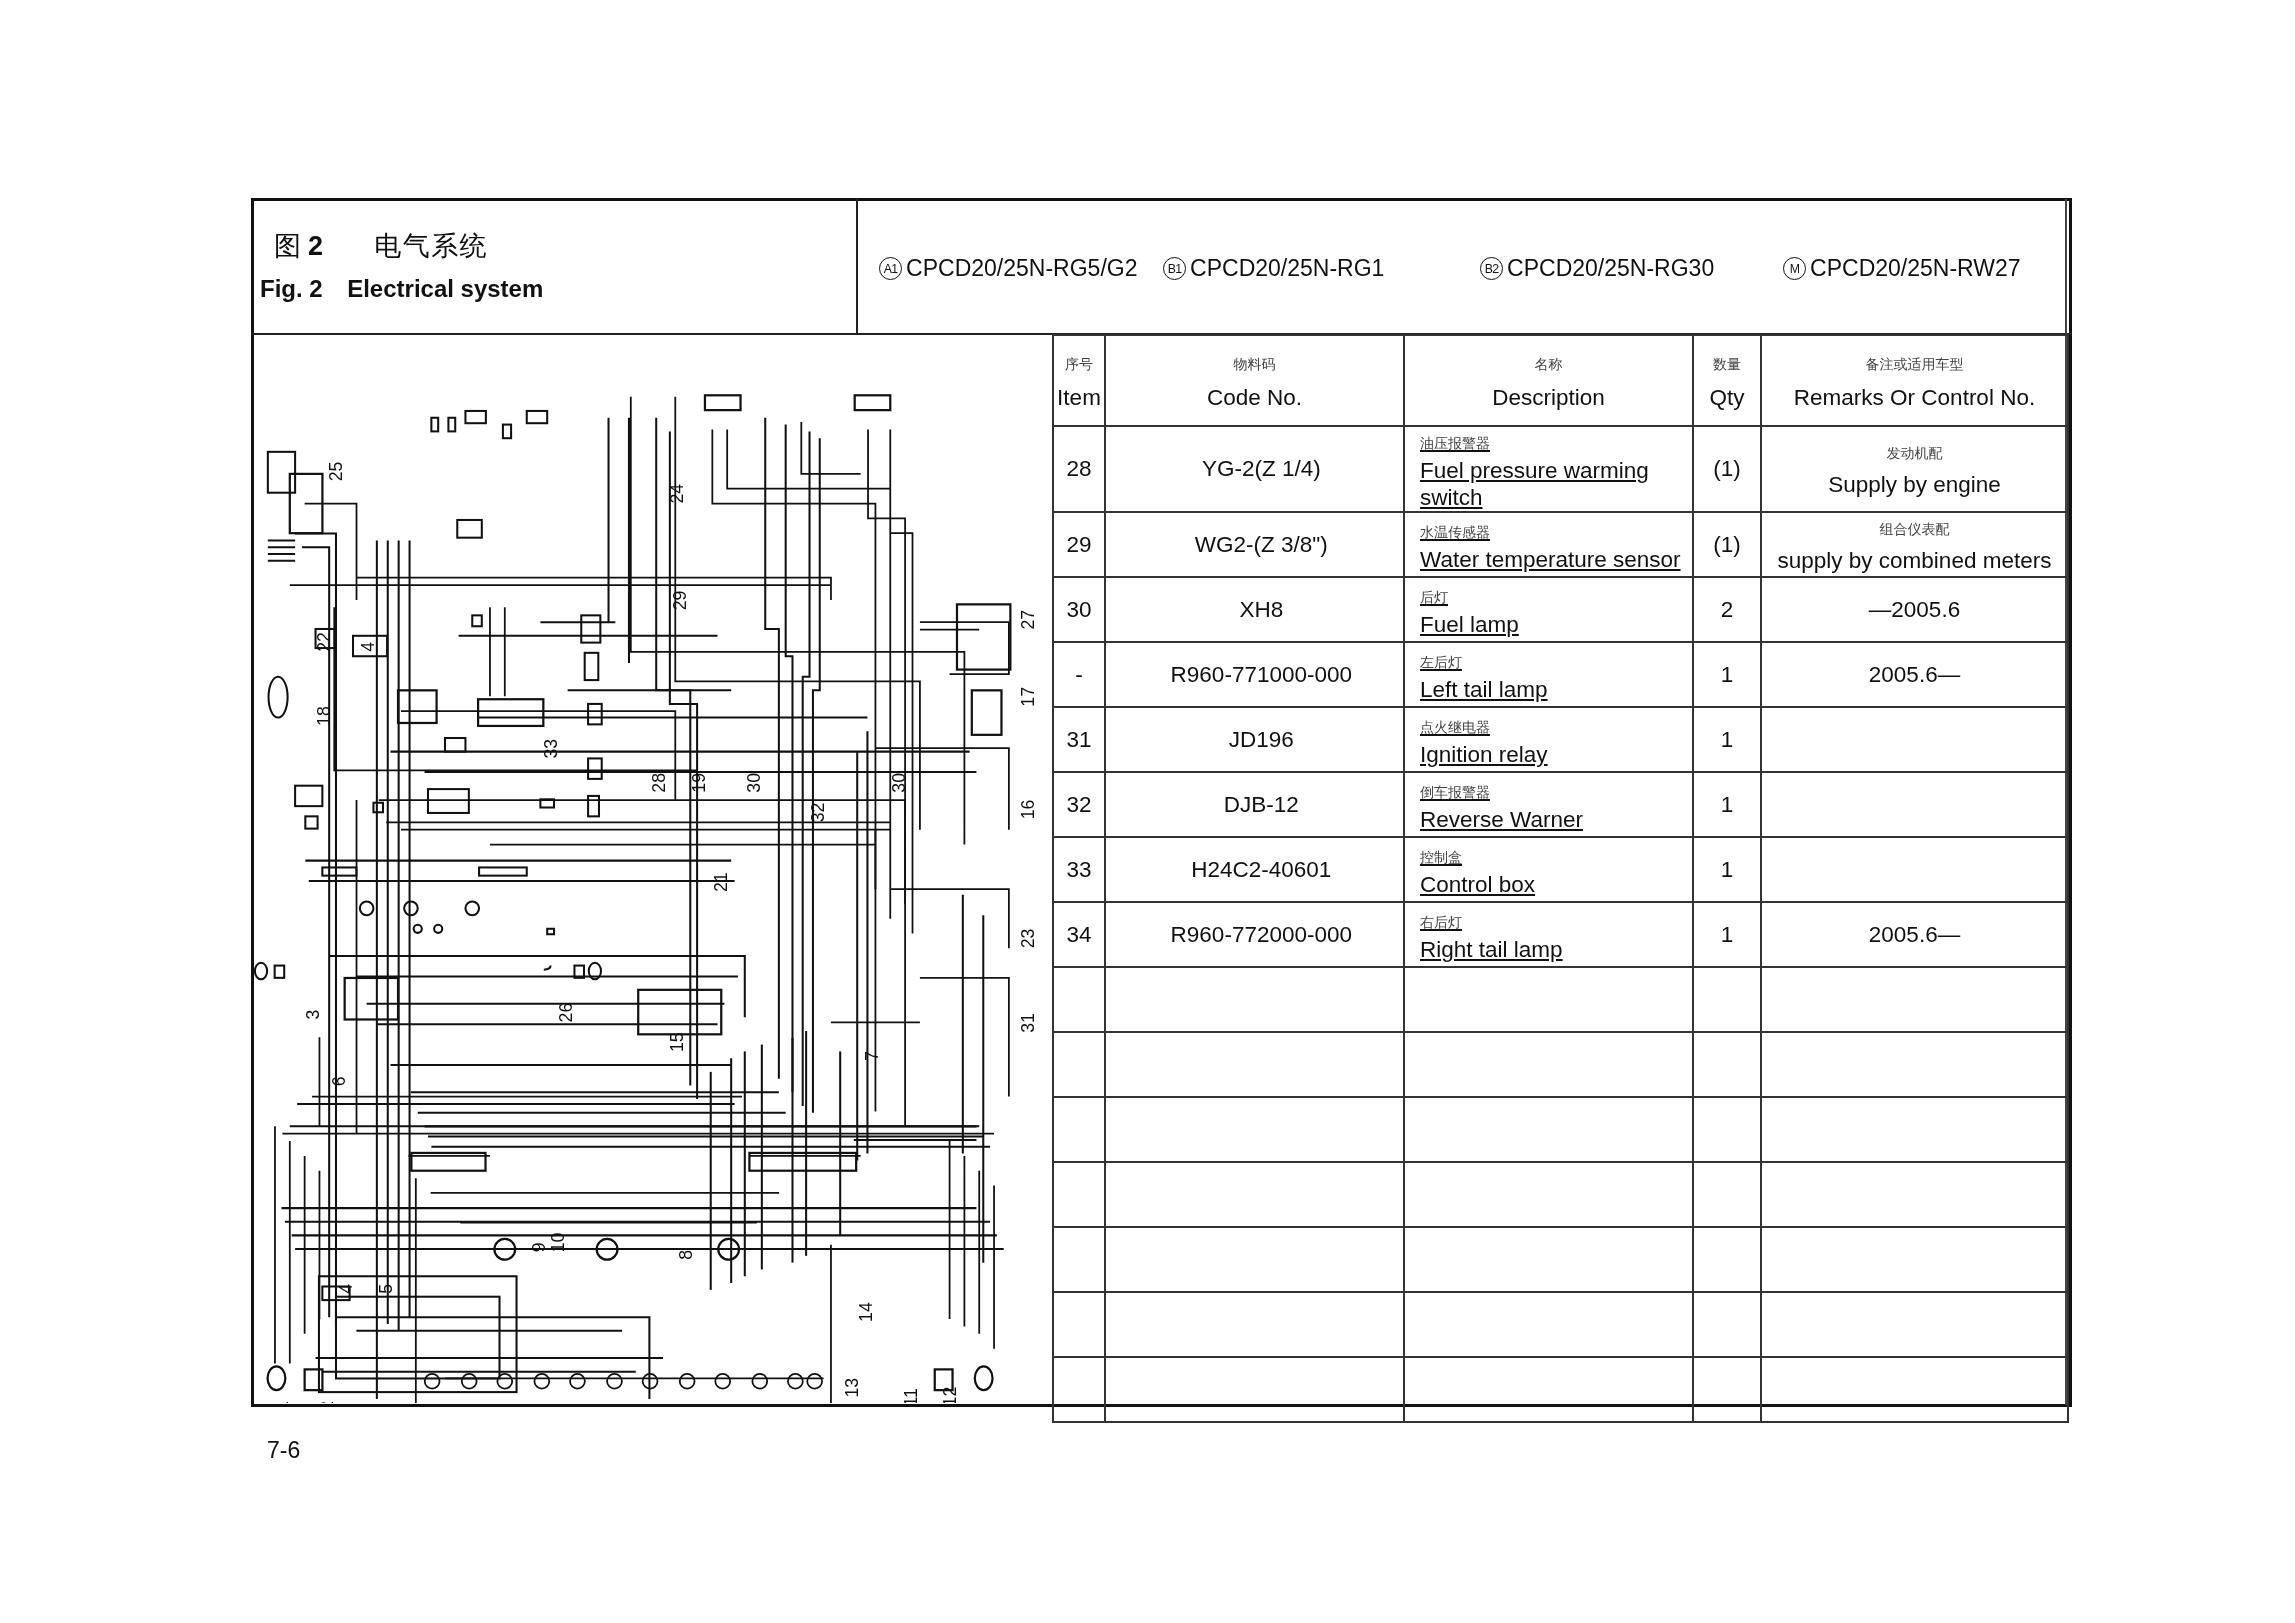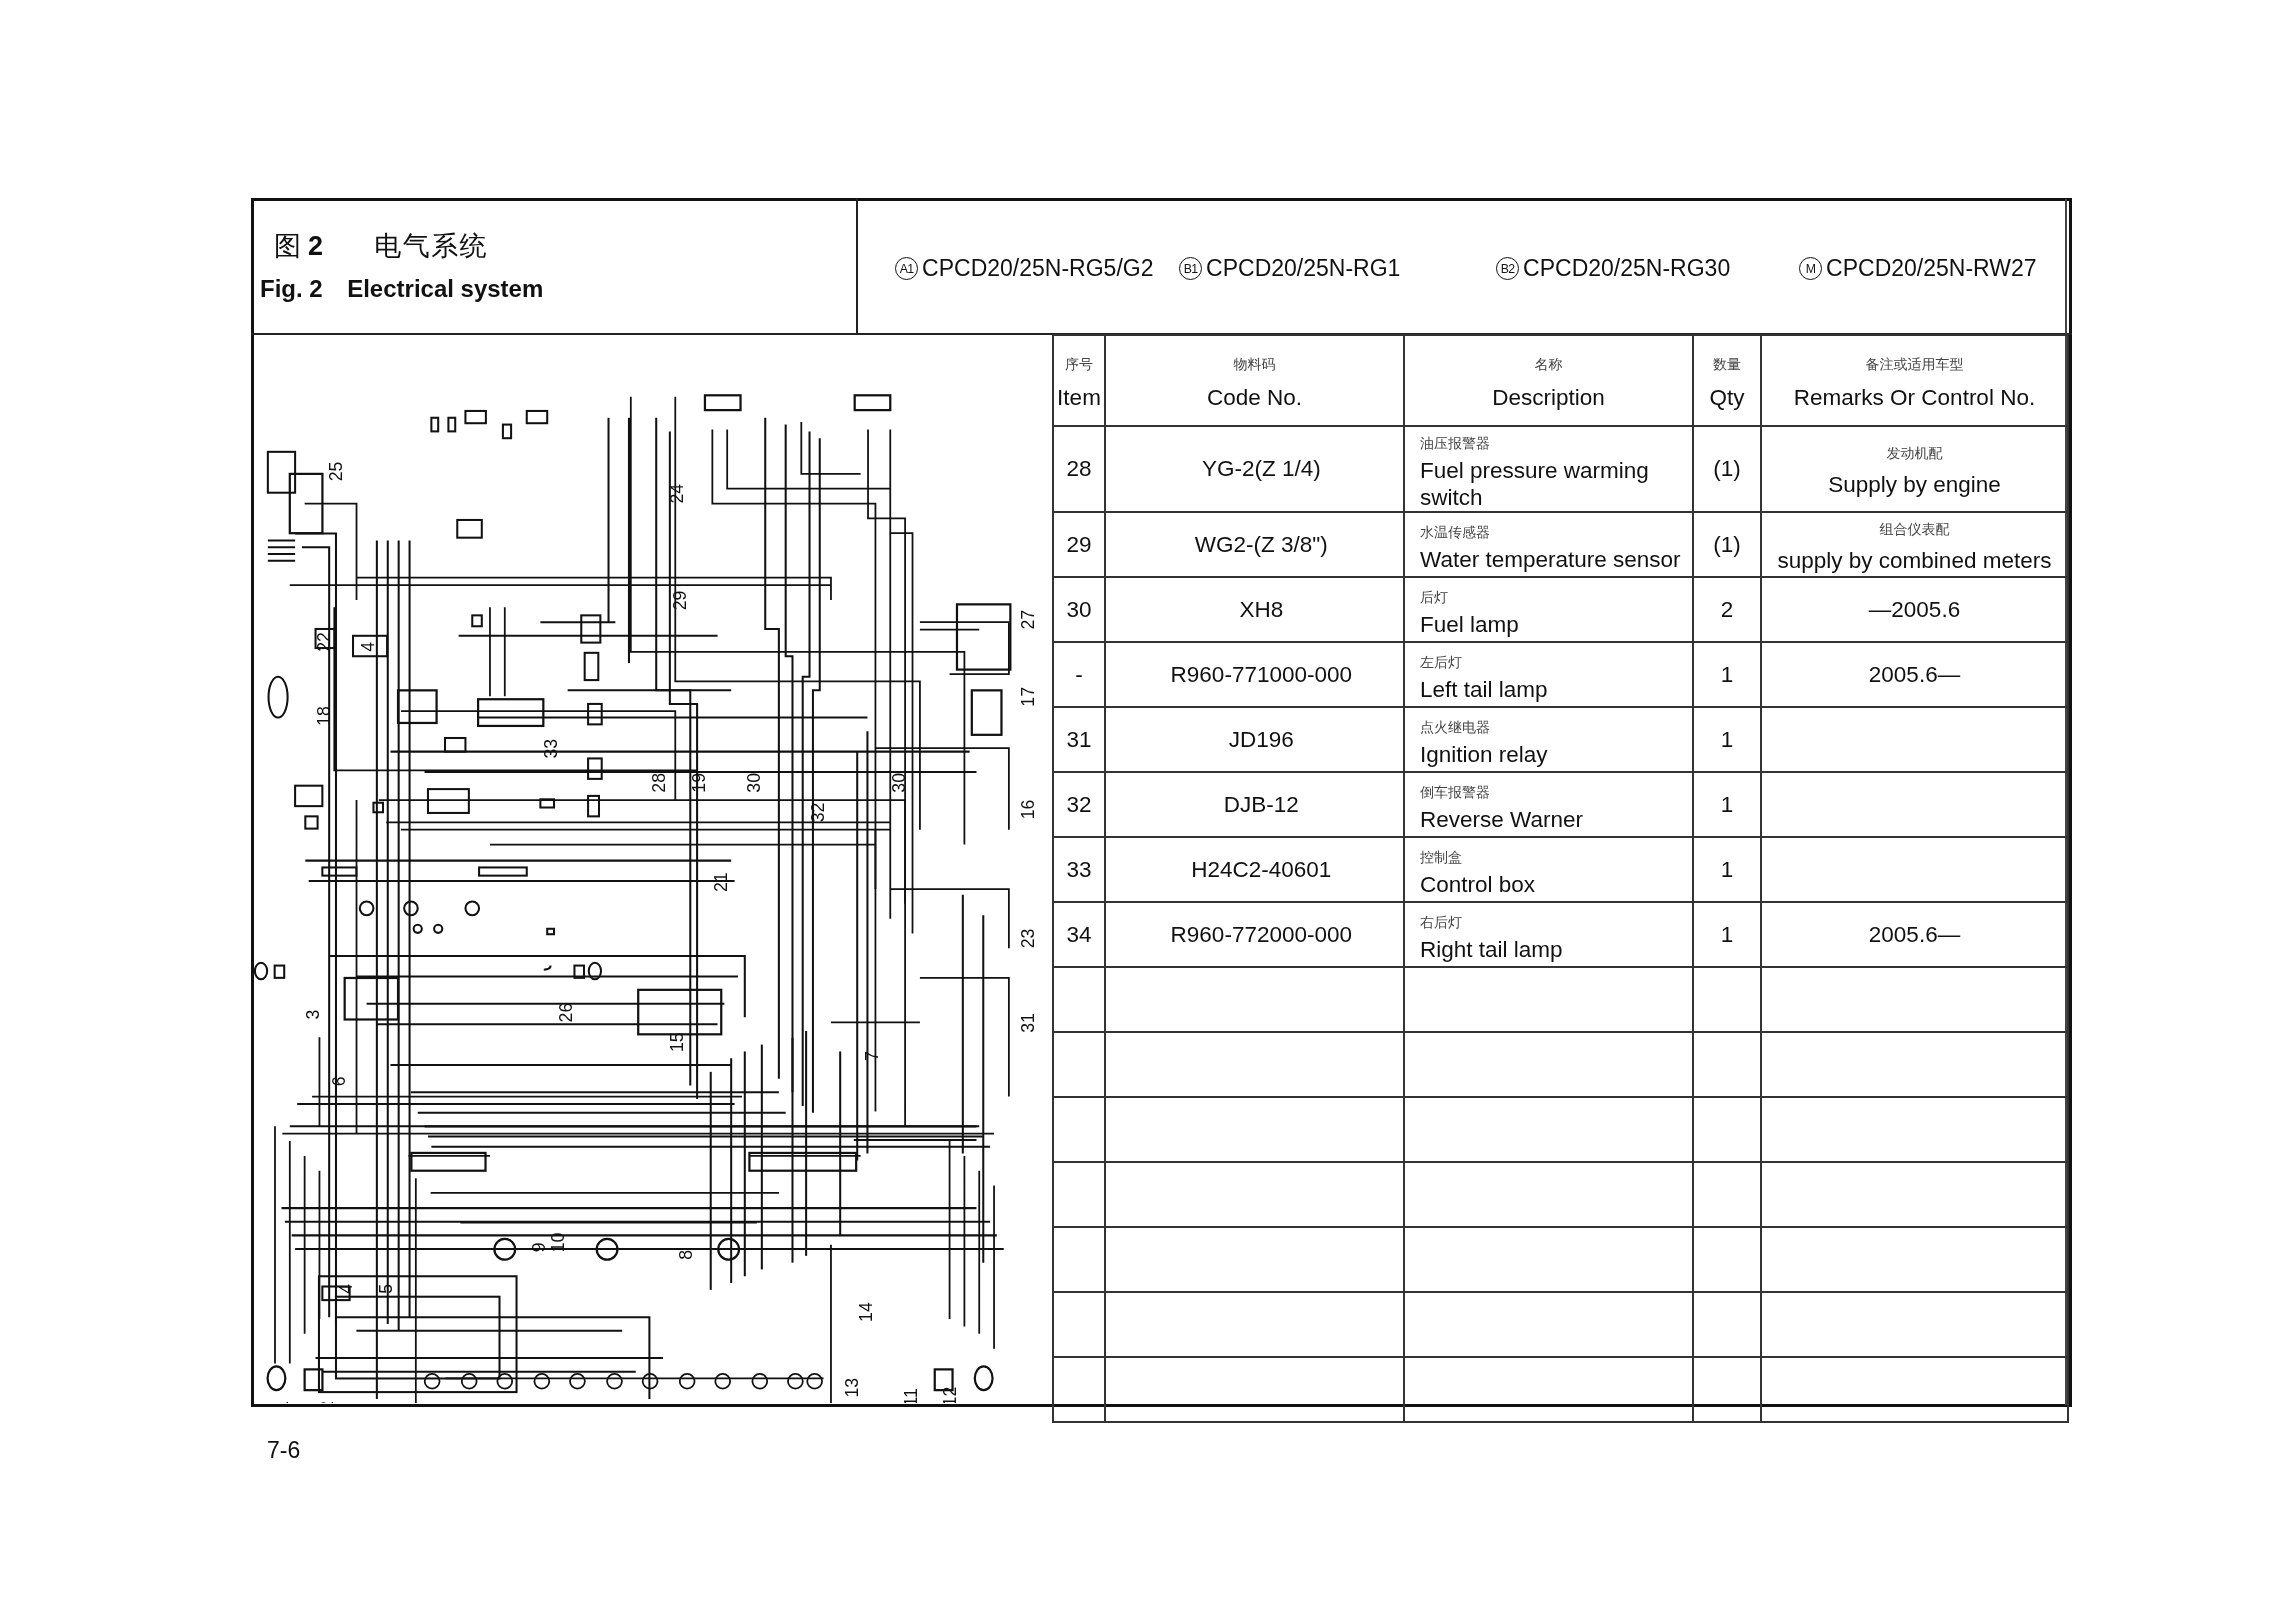--- a/index.html
+++ b/index.html
@@ -11,29 +11,29 @@
   .hdr-vdiv { position:absolute; left:856px; top:198px; width:2px; height:136px; background:#222; }
   .right-inner { position:absolute; left:2065px; top:199px; width:2px; height:1206px; background:#444; }
   .title-cn { position:absolute; left:274px; top:228px; font-size:27px; letter-spacing:1.4px; }
   .title-cn .num { font-weight:bold; margin-left:5.5px; }
   .title-cn .cn2 { margin-left:50px; font-family:Liberation Serif, serif; }
   .title-en { position:absolute; left:260px; top:275px; font-size:24px; font-weight:bold; white-space:nowrap; }
   .title-en .sp { margin-left:24.5px; }
   .models { position:absolute; top:255px; left:879px; font-size:23px; white-space:nowrap; }
   .model { position:absolute; top:0; display:flex; align-items:center; }
   .circ { display:inline-flex; width:23px; height:23px; border:1.4px solid #111; border-radius:50%;
-          align-items:center; justify-content:center; font-size:12.3px; margin-right:4.1px; box-sizing:border-box; letter-spacing:-0.7px;margin-left:16px;}
+          align-items:center; justify-content:center; font-size:12.3px; margin-right:4.1px; box-sizing:border-box; letter-spacing:-0.7px;}
   
   .tbl { position:absolute; left:1052px; top:334px; width:1014px; border-collapse:collapse; table-layout:fixed; }
   .tbl td, .tbl th { border:2px solid #333; padding:0; font-weight:normal; font-size:22.5px; vertical-align:middle; }
   .tbl th { height:89px; text-align:center; line-height:34px; }
   .tbl td { height:63px; }
   .c-item { text-align:center; }
   .c-code { padding-left:13.6px !important; text-align:center;border-radius:20px; }
-  .c-desc { padding-left:15px !important; text-align:left; line-height:27px; font-size:22px; }
+  .c-desc { padding-left:15px !important; text-align:left; line-height:27px; font-size:22px;text-decoration:underline; }
   .c-qty { text-align:center; }
   .c-rem { text-align:center; line-height:31px; }
   .cn { color:#444; font-family:"DejaVu Sans", sans-serif; font-size:14px; }
   .diagram { position:absolute; left:254px; top:336px; width:784px; height:1067px; }
   .pageno { position:absolute; left:267px; top:1437px; font-size:23px; }
 </style>
 </head>
 <body>
 
 <div class="frame"></div>

